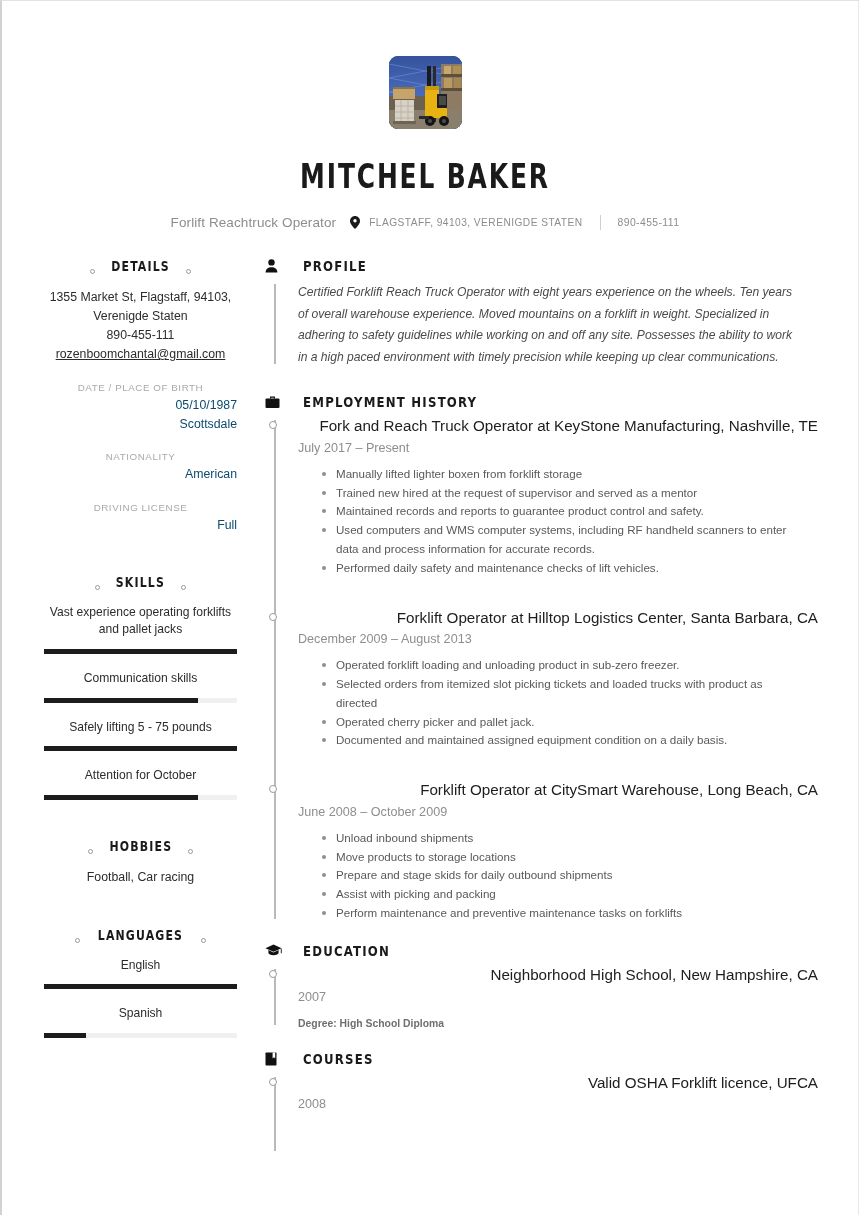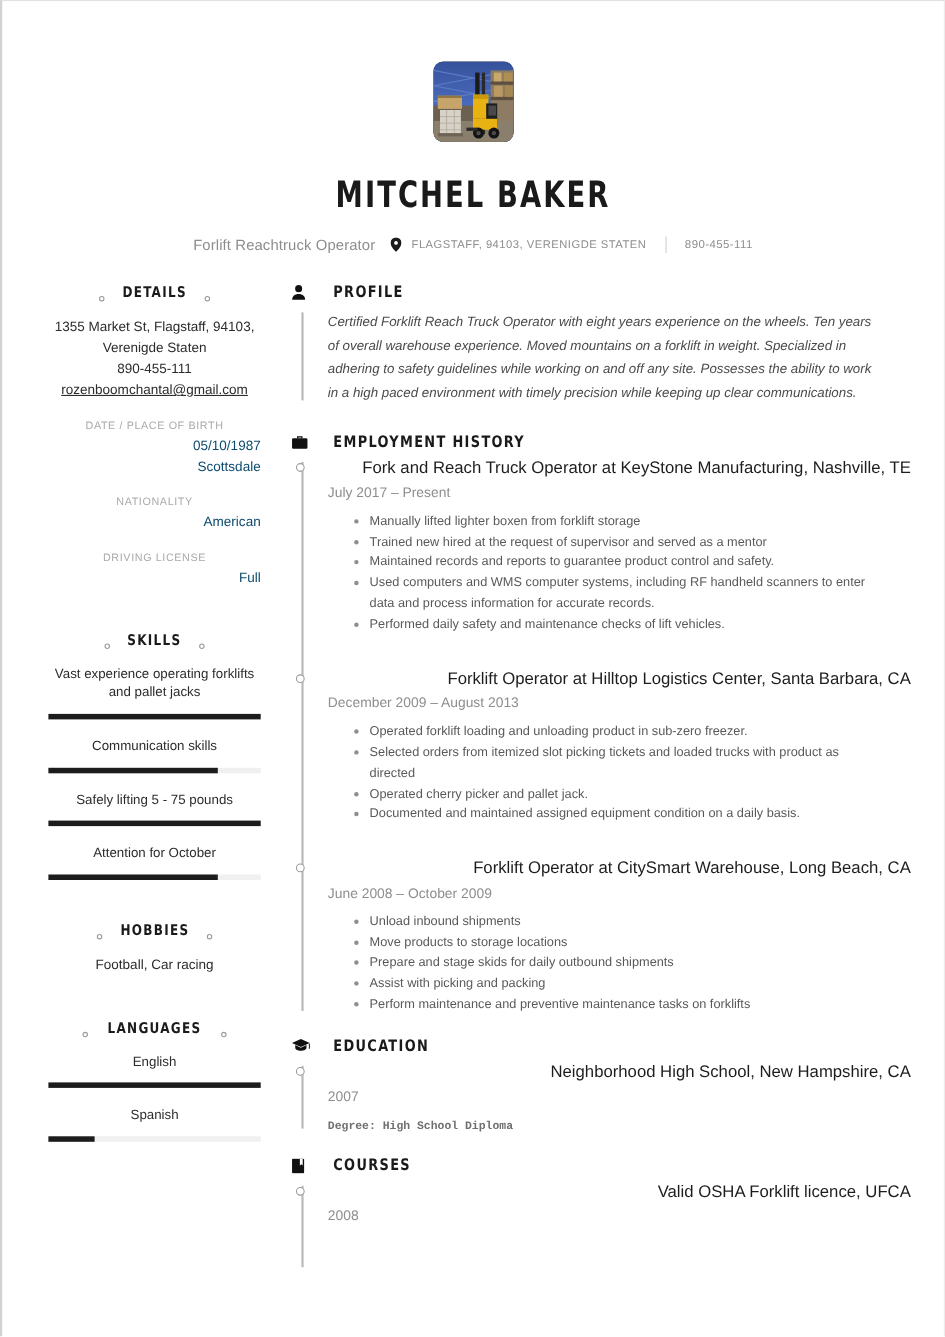--- a/index.html
+++ b/index.html
@@ -19,21 +19,21 @@
     box-sizing: border-box;
     border-left: 2px solid #d2d2d2;
     border-top: 1px solid #e2e2e2;
     border-right: 1px solid #e8e8e8;
     overflow: hidden;
   }
   .sheet {
     position: absolute;
     left: 0; top: 0;
     width: 100%;
-    padding: 55px 30px 20px 30px;
+    padding: 55px 40px 20px 30px;
     box-sizing: border-box;
   }
 
   
   .header { text-align: center; }
   .avatar {
     width: 73px; height: 73px;
     margin: 0 auto;
     border-radius: 9px;
     overflow: hidden;
@@ -246,21 +246,20 @@
   .entry-date {
     font-size: 12.6px;
     color: #8e8e8e;
     margin-top: 5px;
   }
   .entry-extra {
     font-size: 10.4px;
     color: #6f6f6f;
     font-weight: 700;
     margin-top: 14px;
-    font-family: Liberation Mono, monospace;
   }
   .bullets {
     margin: 10px 0 0 0;
     padding: 0 0 0 38px;
     list-style: none;
   }
   .bullets li {
     position: relative;
     font-size: 11.6px;
     color: #595959;

